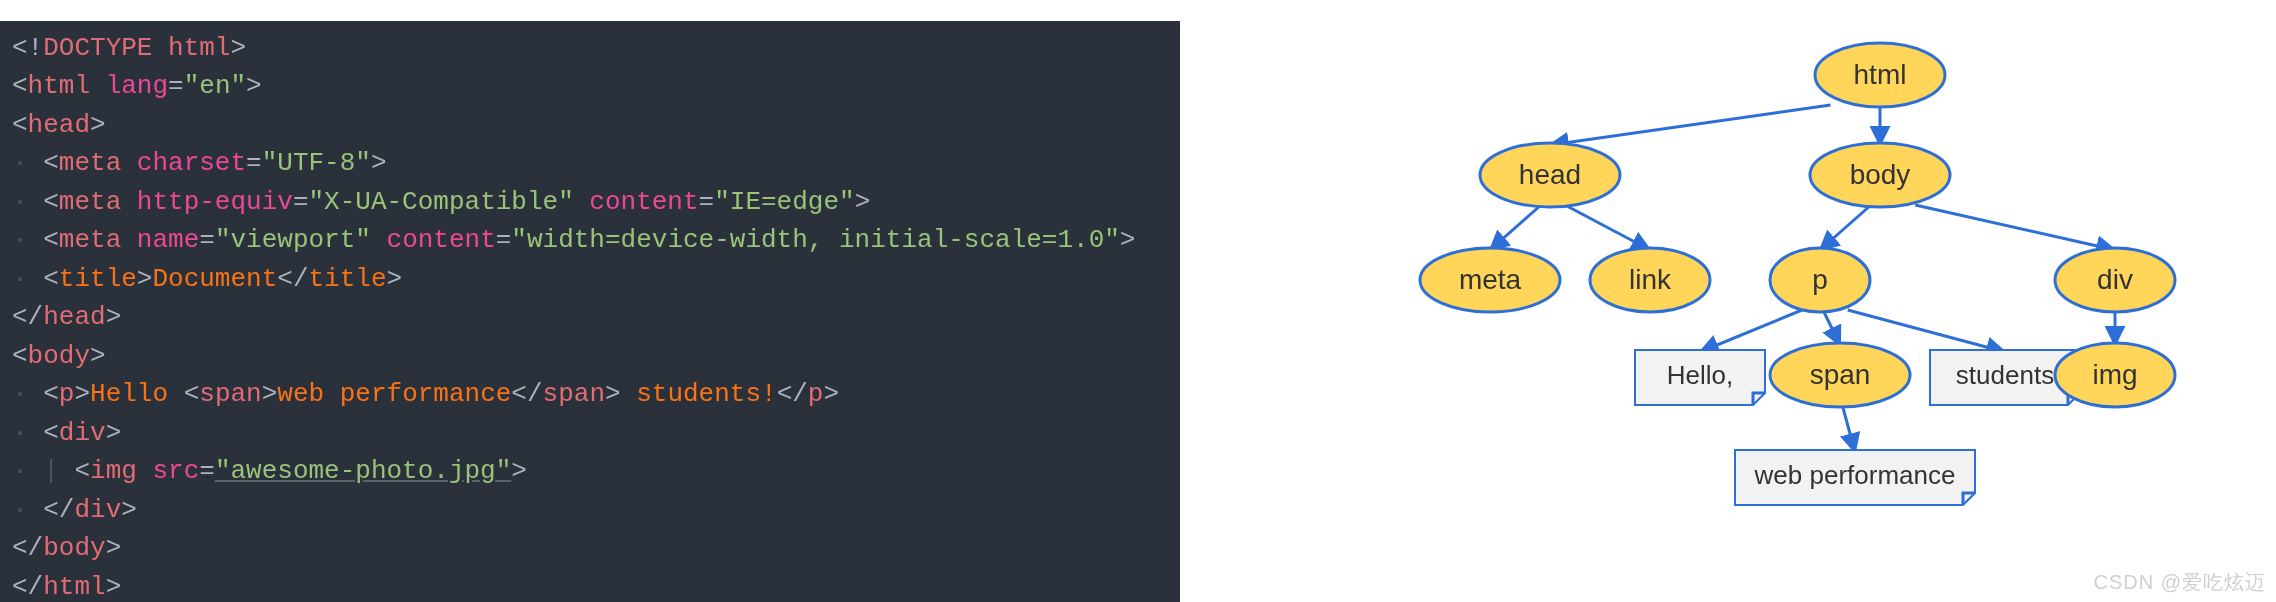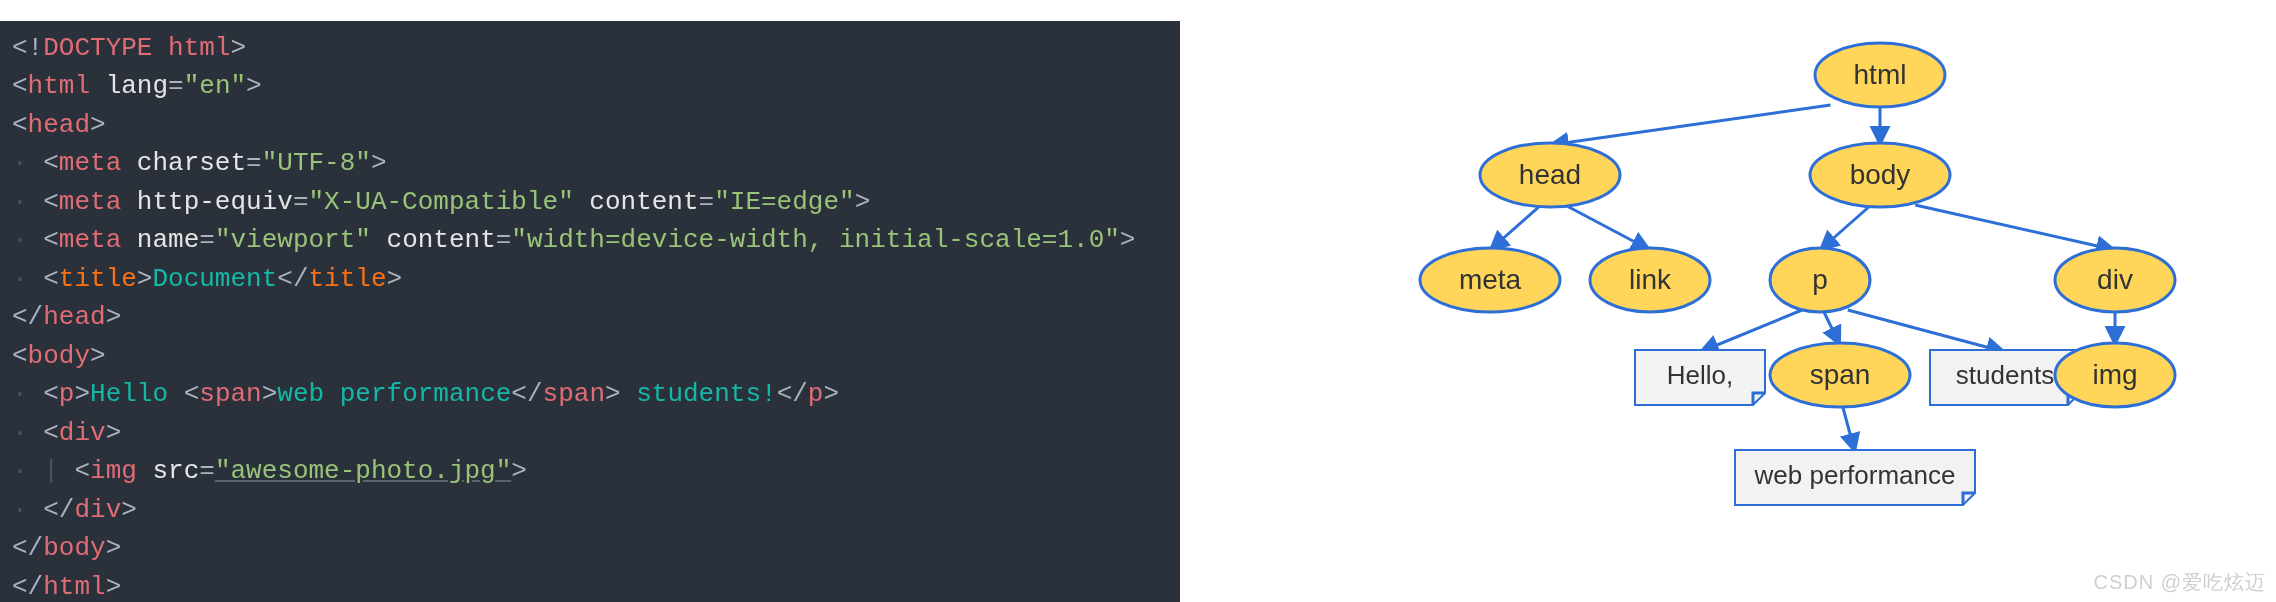--- a/index.html
+++ b/index.html
@@ -26,26 +26,26 @@
     line-height: 1.48;
     color: #abb2bf;
     white-space: pre;
     overflow: hidden;
     margin-top: 21px;
   }
   .indent-guide { color: #4a5260; }
   .t-doctype { color: #e06c75; }
   .t-bracket { color: #abb2bf; }
   .t-tag { color: #e06c75; }
-  .t-attr { color: #e5e5e5; text-align: right; }
+  .t-attr { color: #ec4899; text-align: right; }
   .t-eq { color: #abb2bf; }
   .t-str { color: #98c379; }
   .t-str-u { color: #98c379; text-decoration: underline; text-decoration-color: #5a6270; }
   .t-title { color: #f97316; }
-  .t-text { color: #14b8a6; }
+  .t-text { color: #f97316; }
 
   .diagram-panel {
     flex: 1;
     background: #fff;
     position: relative;
   }
   .diagram-svg { position: absolute; left: 0; top: 0; }
   .node-ellipse { fill: #ffd659; stroke: #2d6fd6; stroke-width: 3; }
   .node-label { font-family: Arial, sans-serif; font-size: 28px; fill: #333; text-anchor: middle; dominant-baseline: middle; }
   .note-box { fill: #f2f2f2; stroke: #2d6fd6; stroke-width: 2; }

